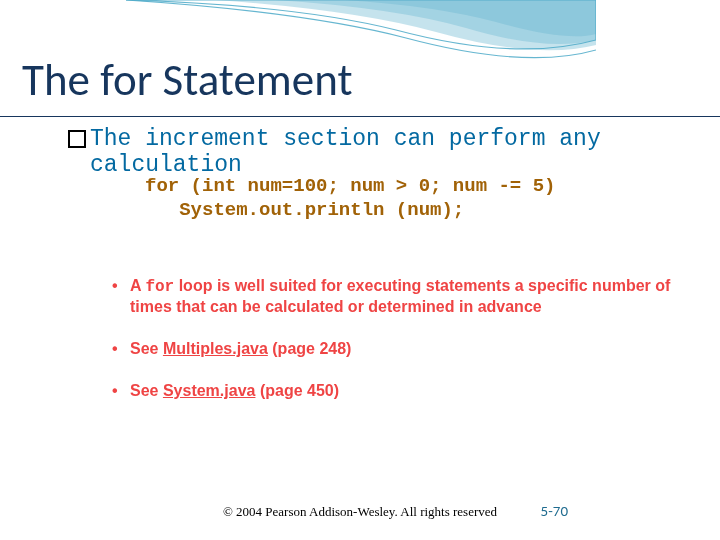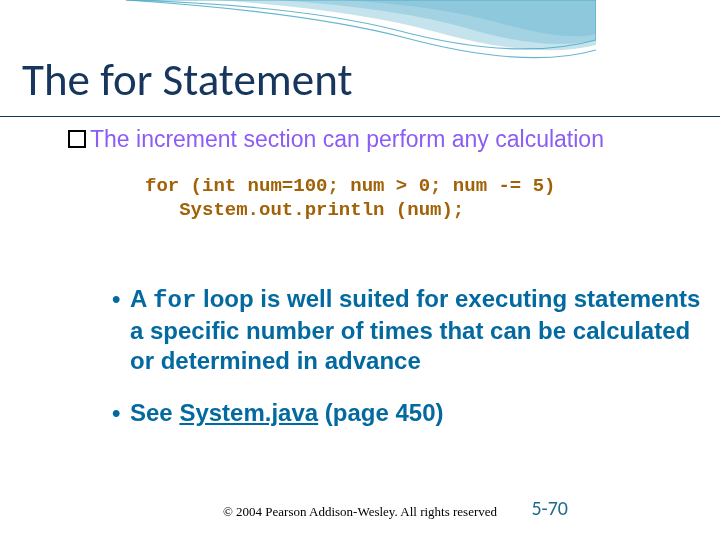--- a/index.html
+++ b/index.html
@@ -39,23 +39,23 @@
     position: absolute;
     top: 116px;
     left: 0;
     width: 720px;
     height: 1px;
     background: #17365d;
   }
   .body-text {
     position: absolute;
     left: 68px;
-    font-family: Liberation Sans, sans-serif;
+    font-family: Liberation Mono, monospace;
     font-size: 23px;
-    color: #8b5cf6;
+    color: #0369a1;
   }
   .checkbox {
     position: absolute;
     left: 68px;
     top: 130px;
     width: 18px;
     height: 18px;
     border: 2px solid #000;
     box-sizing: border-box;
   }
@@ -75,22 +75,22 @@
     line-height: 1.25;
     text-align: left;
     white-space: pre;
   }
   .bullets {
     position: absolute;
     top: 260px;
     left: 90px;
     width: 580px;
     font-family: Arial, "Helvetica", sans-serif;
-    font-size: 24px;
-    color: #0369a1;
+    font-size: 16px;
+    color: #ef4444;
     font-weight: bold;
     line-height: 1.25;
   }
   .bullets li {
     margin-bottom: 22px;
     list-style: none;
     position: relative;
     padding-left: 0;
   }
   .bullets li::before {
@@ -113,21 +113,21 @@
     text-align: center;
     font-family: "Times New Roman", serif;
     font-size: 13px;
     color: #000;
   }
   .footer-page {
     position: absolute;
     bottom: 20px;
     right: 28px;
     font-family: "Calibri", sans-serif;
-    font-size: 20px;
+    font-size: 15px;
     color: #1f6b8f;
   }
 </style>
 </head>
 <body>
 
 <div class="slide">
 
   <svg class="wave-container" viewBox="0 0 720 110" preserveAspectRatio="none">
     <path d="M 250 0 Q 420 5 520 30 Q 640 62 720 40 L 720 0 Z" fill="none" stroke="#4ba9c8" stroke-width="1.2" opacity="0.85"></path>
@@ -144,20 +144,23 @@
   <div class="body-text line1">The increment section can perform any calculation</div>
 
   <div class="code-block"><span>for (int num=100; num &gt; 0; num -= 5)</span>
 <span>   System.out.println (num);</span></div>
 
   <ul class="bullets">
     <li>
       <span>A </span><span class="mono">for</span><span> loop is well suited for executing statements a specific number of times that can be calculated or determined in advance</span>
     </li>
     <li>
+      <span>See </span><span class="link">Multiples.java</span><span> (page 248)</span>
+    </li>
+    <li>
       <span>See </span><span class="link">System.java</span><span> (page 450)</span>
     </li>
   </ul>
 
   <div class="footer-copy">© 2004 Pearson Addison-Wesley. All rights reserved</div>
   <div class="footer-page">5-70</div>
 
 </div>
 
 </body></html>

